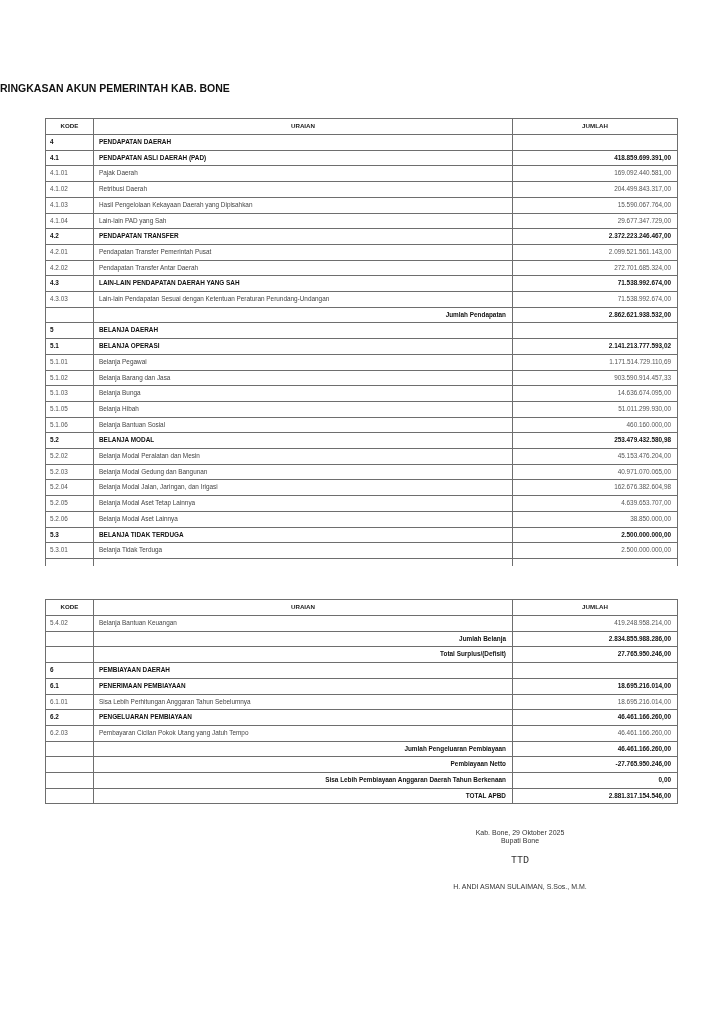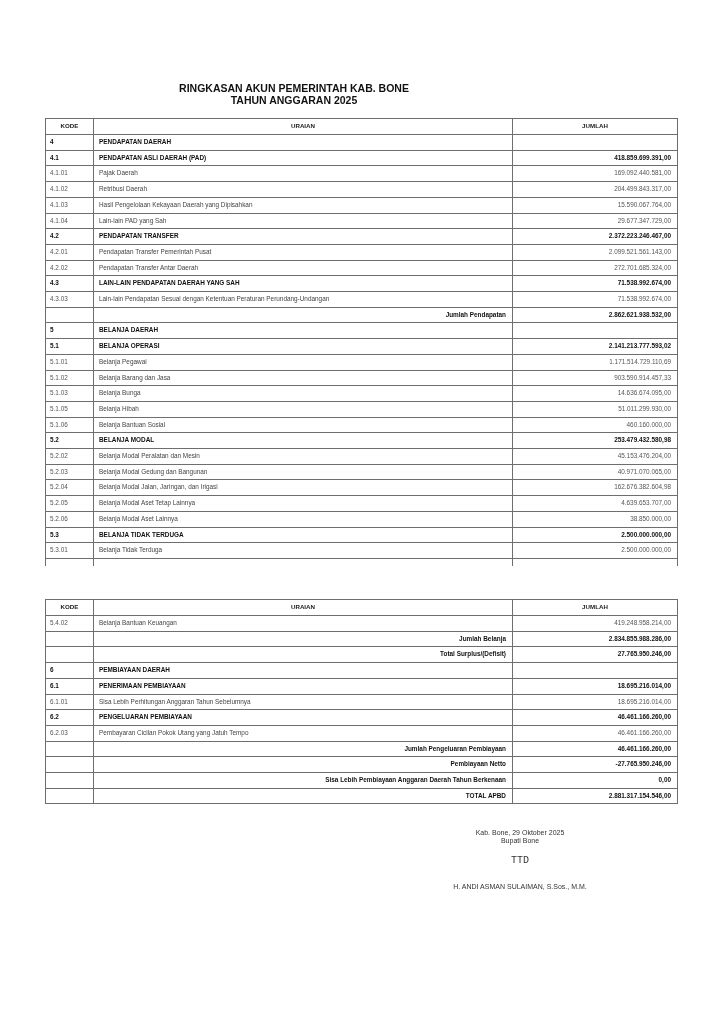--- a/index.html
+++ b/index.html
@@ -1,18 +1,18 @@
 <!DOCTYPE html>
 <html><head>
 <meta charset="utf-8">
 <style>
   html, body { margin: 0; padding: 0; background: #ffffff; }
   body { width: 724px; height: 1024px; position: relative; overflow: hidden;
          font-family: "Liberation Sans", sans-serif; color: #222; }
-  .title { position: absolute; left: 0; width: 588px; top: 82px; text-align: center;
+  .title { position: absolute; left: 0; width: 588px; top: 82px; 
            font-weight: bold; font-size: 10.5px; line-height: 12px; color: #111; }
   table { position: absolute; left: 45px; width: 632px; border-collapse: collapse;
           table-layout: fixed; font-size: 6.4px; }
   td, th { border: 1px solid #6e6e6e; height: 14.7px; padding: 0 4px; line-height: 14.7px;
            white-space: nowrap; overflow: hidden; }
   th { font-weight: bold; text-align: center; color: #222; font-size: 6.2px; height: 15px; }
   col.c1 { width: 48px; } col.c2 { width: 419px; } col.c3 { width: 165px; }
   td.kode { color: #555; padding-left: 4px; }
   td.uraian { color: #444; padding-left: 5px; }
   td.num { text-align: right; color: #555; padding-right: 6px; }
@@ -26,21 +26,20 @@
   #sig-place { top: 829px; }
   #sig-role { top: 837px; }
   #sig-ttd { top: 855px; font-size: 10px; font-family: Liberation Mono, monospace; }
   #sig-name { top: 883px; }
 </style>
 </head>
 <body>
 
 <div class="title">
   <div>RINGKASAN AKUN PEMERINTAH KAB. BONE</div>
-  <div>TAHUN ANGGARAN 2025</div>
 </div>
 
 <table id="t1">
   <colgroup>
       <col class="c1">
       <col class="c2">
       <col class="c3">
     </colgroup>
   <thead>
     <tr>

